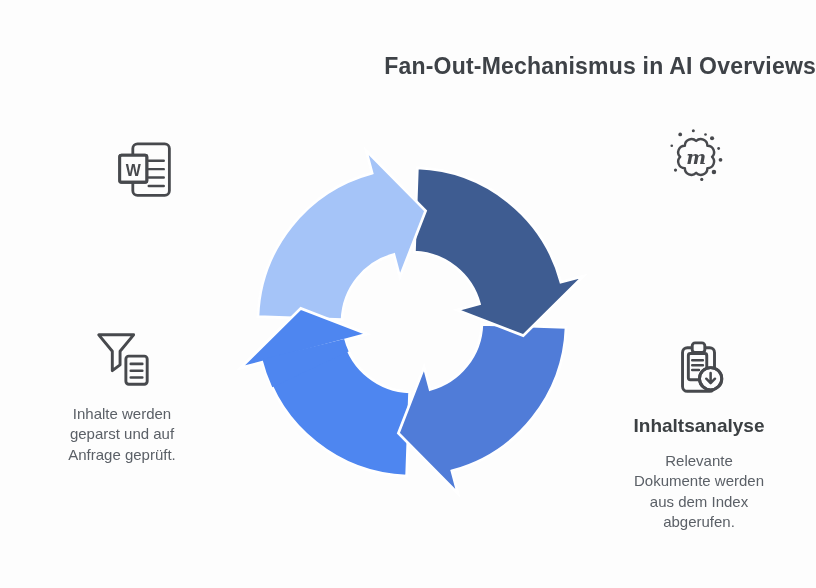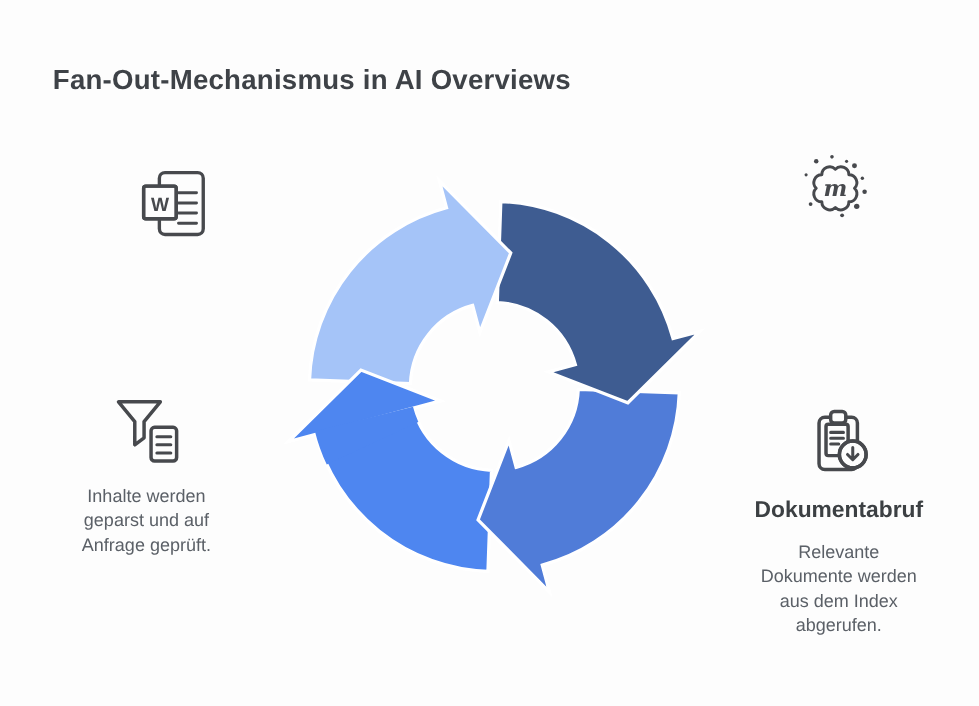--- a/index.html
+++ b/index.html
@@ -3,22 +3,22 @@
 <meta charset="utf-8">
 <style>
   html,body{margin:0;padding:0;}
   body{
     width:816px;height:588px;position:relative;overflow:hidden;
     background:#fdfdfd;
     font-family:"Liberation Sans", sans-serif;
   }
   .page-title{
     position:absolute;top:53px;left:0;right:0;
-    text-align:left;font-size:23px;font-weight:bold;
-    color:#3e4247;letter-spacing:.2px;padding-left:44px;
+    text-align:right;font-size:23px;font-weight:bold;
+    color:#3e4247;letter-spacing:.2px;
   }
   .section{position:absolute;text-align:center;}
   .section .icon-wrap{height:62px;display:flex;align-items:flex-end;justify-content:center;}
   .section h2{
     margin:13px 0 0;font-size:19px;font-weight:bold;color:#3c4043;
     white-space:pre-line;line-height:1.25;
   }
   .section p{
     margin:13px auto 0;font-size:15px;color:#5b6067;line-height:1.36;
     white-space:pre-line;
@@ -104,18 +104,18 @@
     <svg class="lineicon" width="62" height="62" viewBox="0 0 64 64">
       <rect x="15" y="9" width="33" height="45" rx="5"></rect>
       <rect class="mask" x="25" y="4" width="13" height="10" rx="3"></rect>
       <rect x="21" y="15" width="19" height="27" rx="2"></rect>
       <path class="thin" d="M25 22 H36 M25 27 H36 M25 32 H32"></path>
       <circle class="mask" cx="44" cy="41" r="11.5"></circle>
       <circle cx="44" cy="41" r="11.5"></circle>
       <path class="thin" d="M44 35 V45 M39.5 41 L44 45.5 L48.5 41"></path>
     </svg>
   </div>
-  <h2>Dokumentabruf</h2>
+  <h2>Inhaltsanalyse</h2>
   <p style="max-width:160px">Relevante
 Dokumente werden
 aus dem Index
 abgerufen.</p>
 </div>
 
 </body></html>

